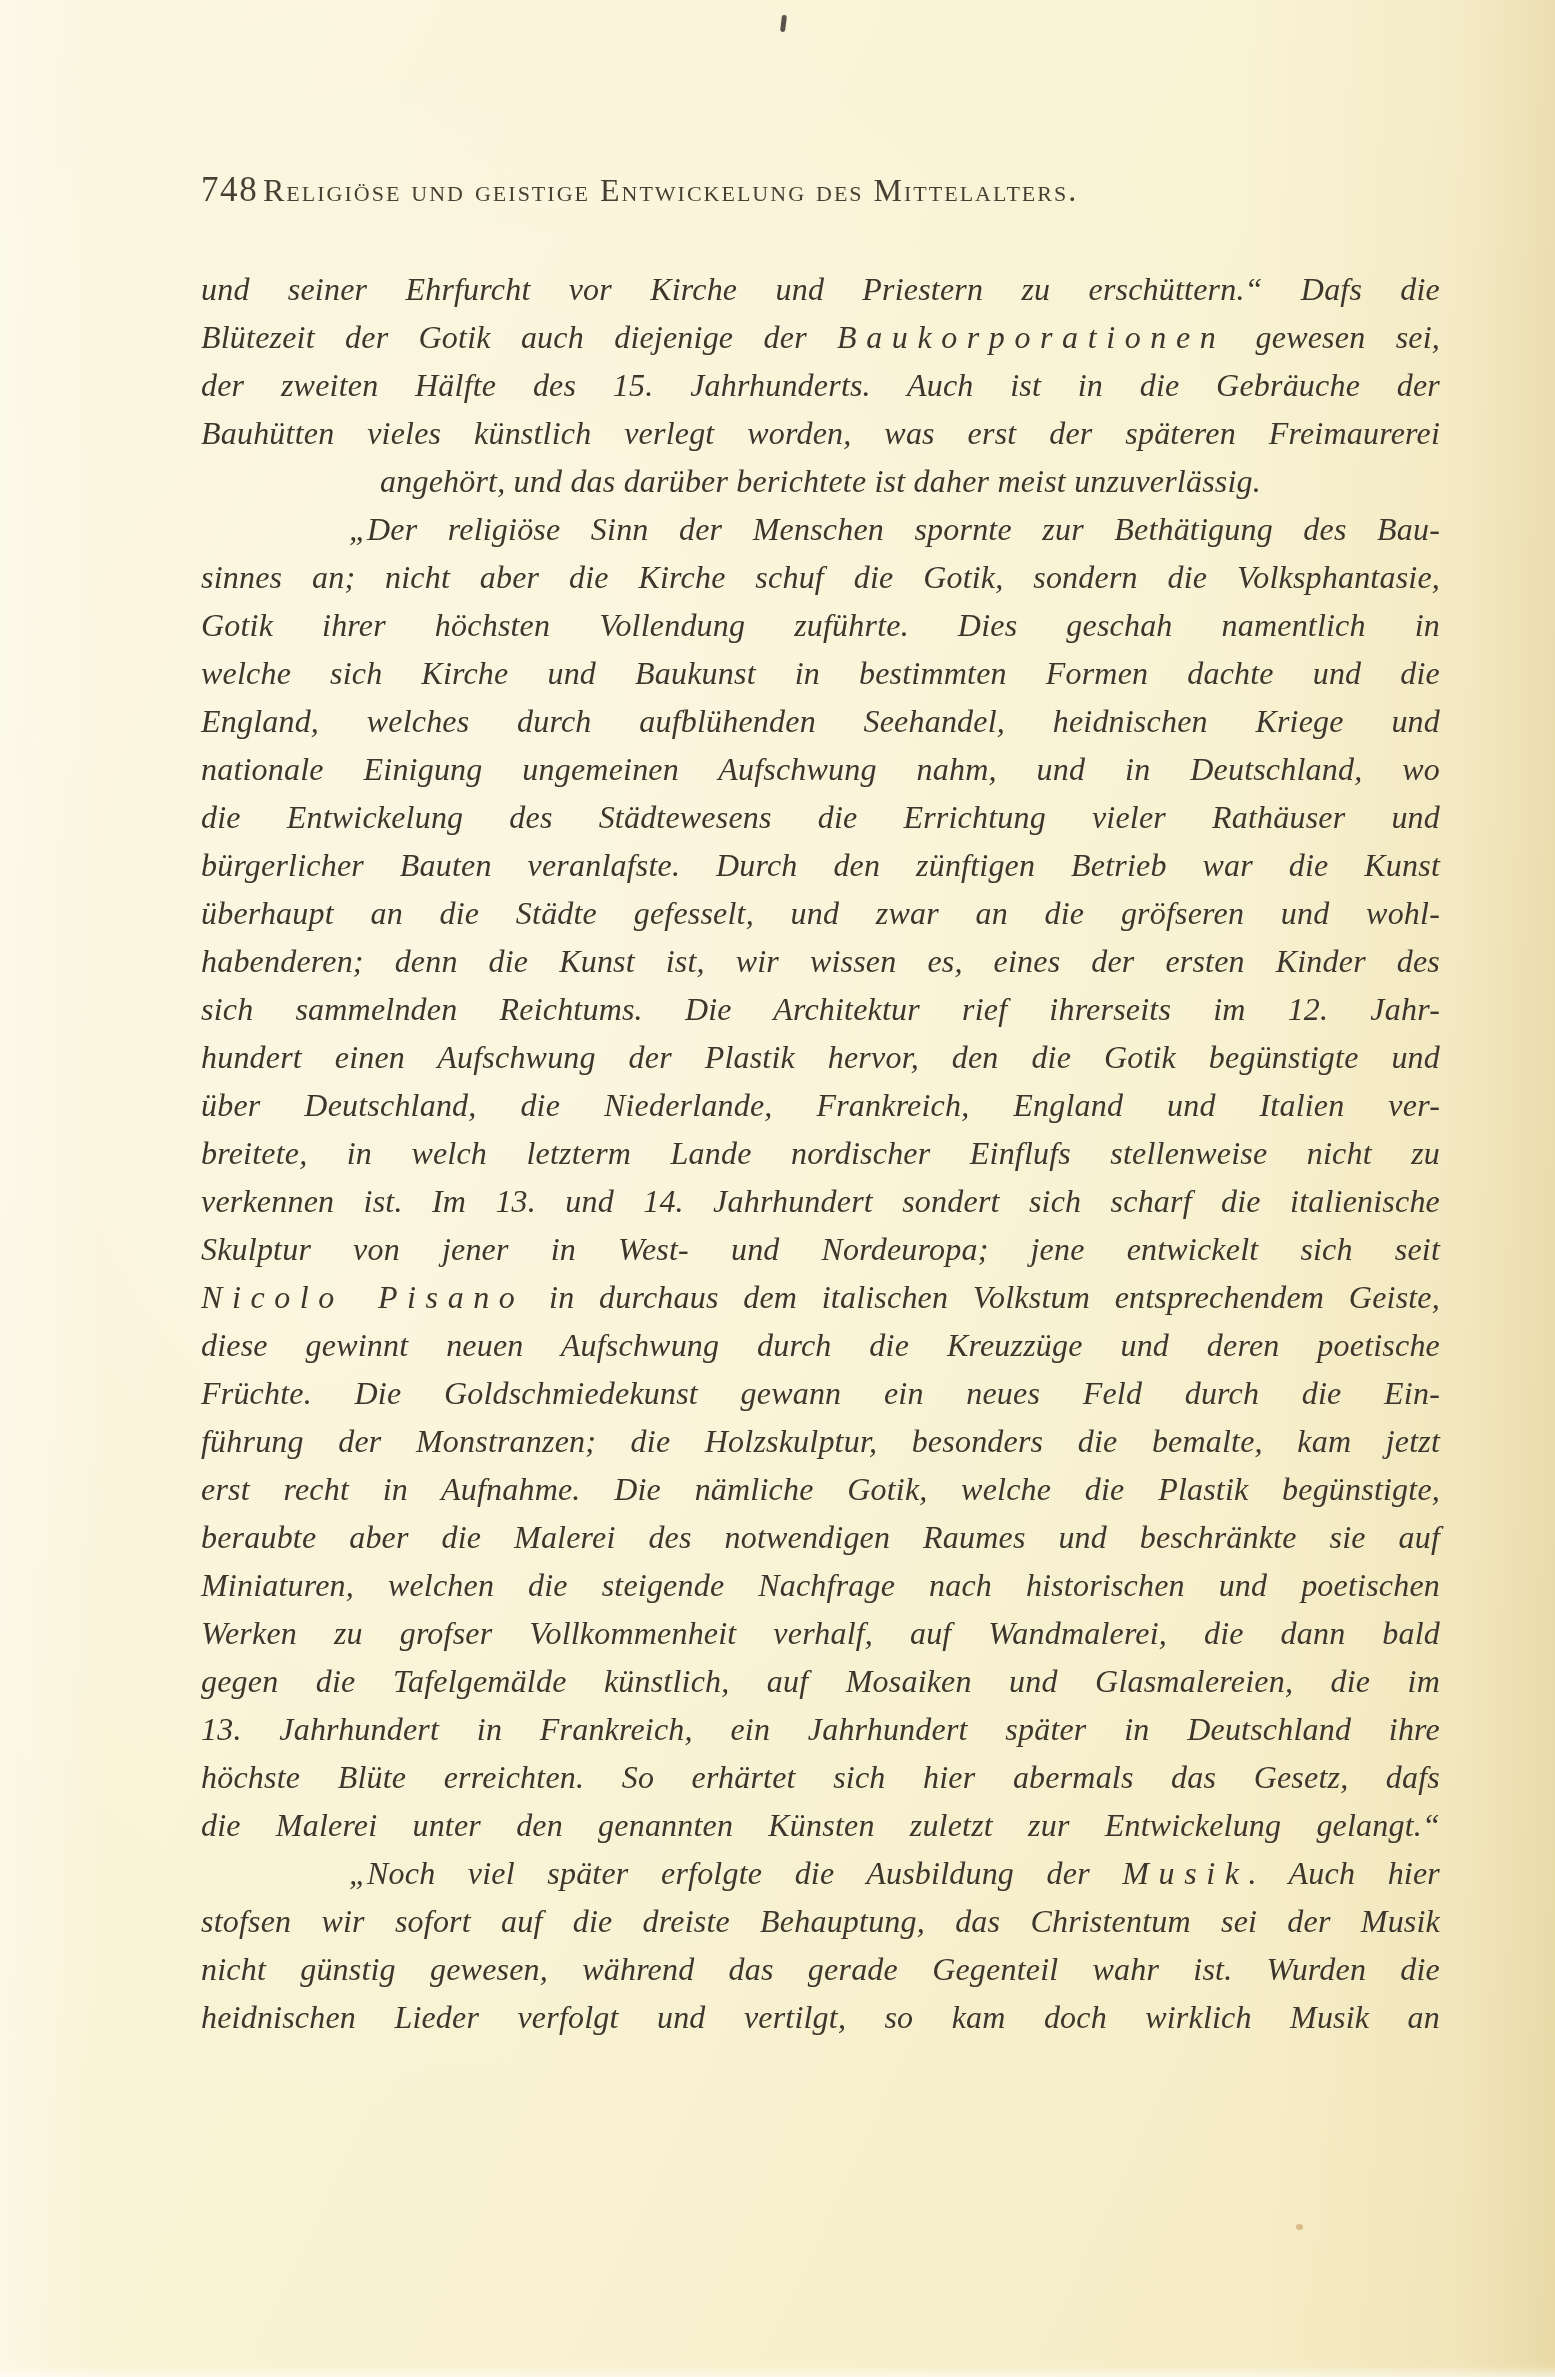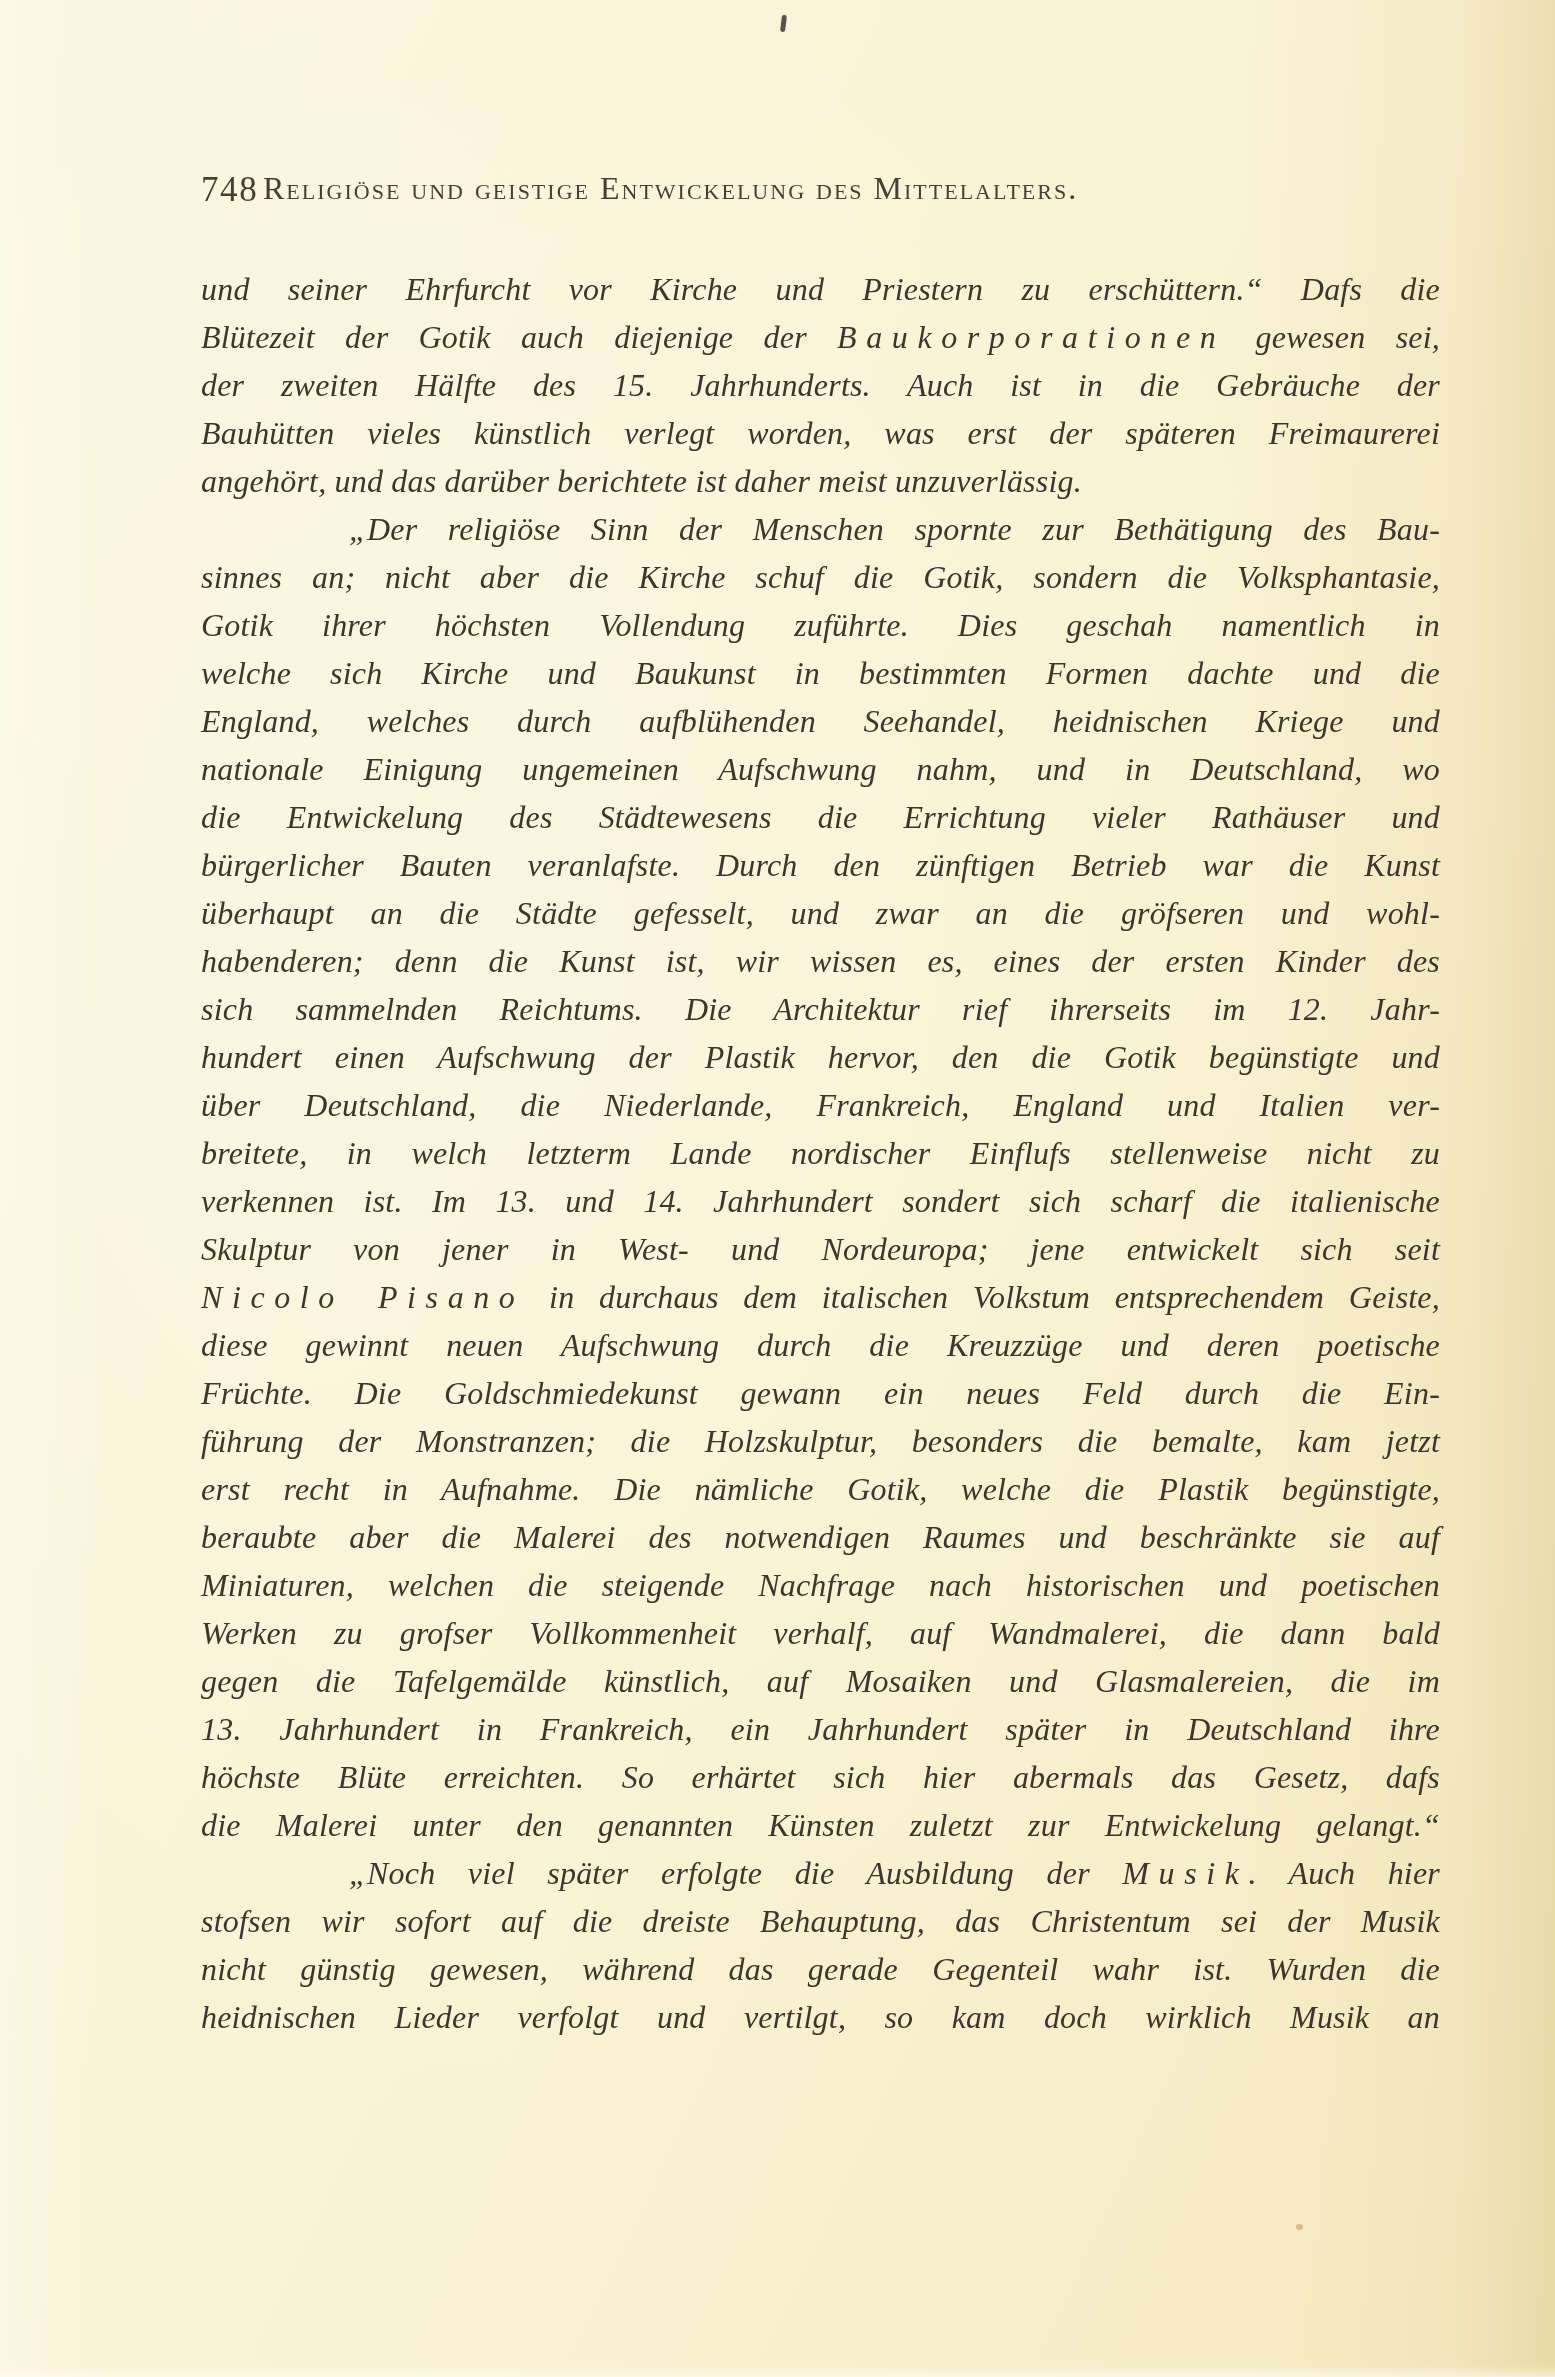--- a/index.html
+++ b/index.html
@@ -19,21 +19,21 @@
       linear-gradient(270deg, rgba(200,172,96,0.28) 0%, rgba(200,172,96,0.10) 6%, rgba(200,172,96,0) 20%),
       radial-gradient(ellipse at 30% 40%, rgba(255,255,255,0.25), rgba(255,255,255,0) 60%),
       linear-gradient(115deg, #fbf6de 0%, #f9f2d2 55%, #f5ebc2 100%);
   }
   .running-head {
     position: absolute;
     top: 170px;
     left: 201px;
     width: 1239px;
     display: flex;
-    align-items: flex-start;
+    align-items: center;
     color: #473f33;
   }
   .pagenum {
     font-size: 35px;
     letter-spacing: 1.6px;
     min-width: 62px;
   }
   .headtitle {
     font-size: 32px;
     font-variant: small-caps;
@@ -45,21 +45,21 @@
     top: 265px;
     left: 201px;
     width: 1239px;
     font-size: 32px;
     line-height: 48px;
     color: #3c362c;
     letter-spacing: 0.2px;
     font-style: italic;
   }
   .line {
-    text-align: left;
+    text-align: center;
     white-space: normal;
   }
   .line.j {
     text-align: justify;
     text-align-last: justify;
   }
   .line.ind {
     text-indent: 148px;
   }
   .sp {

